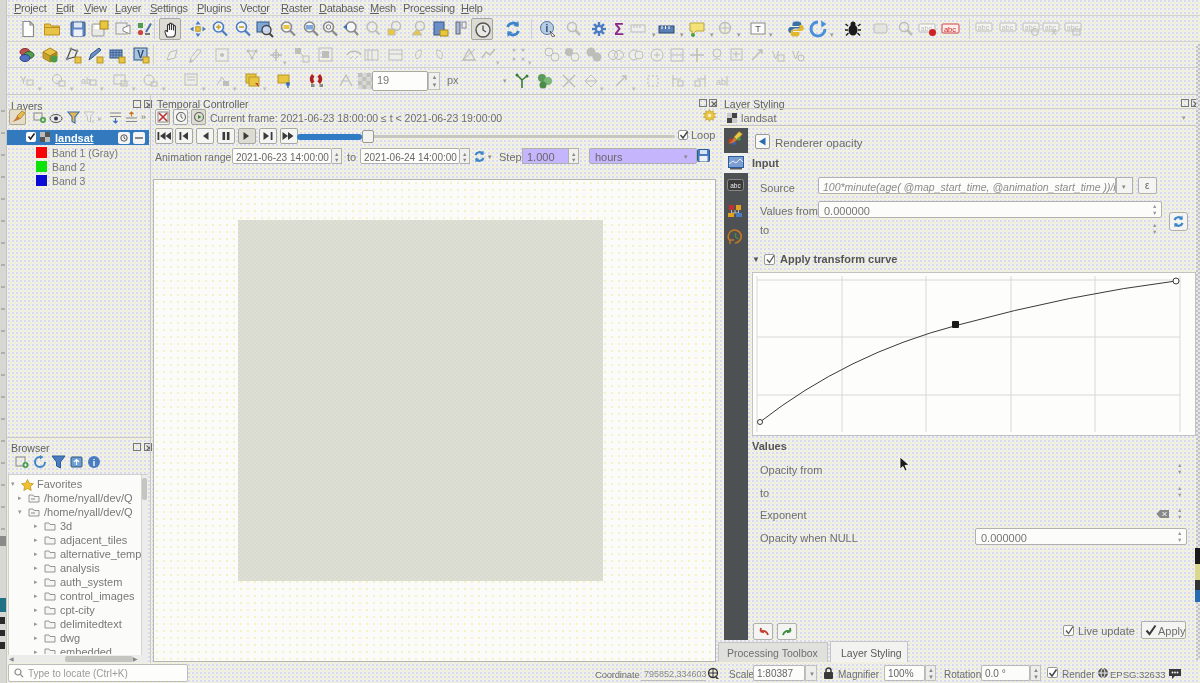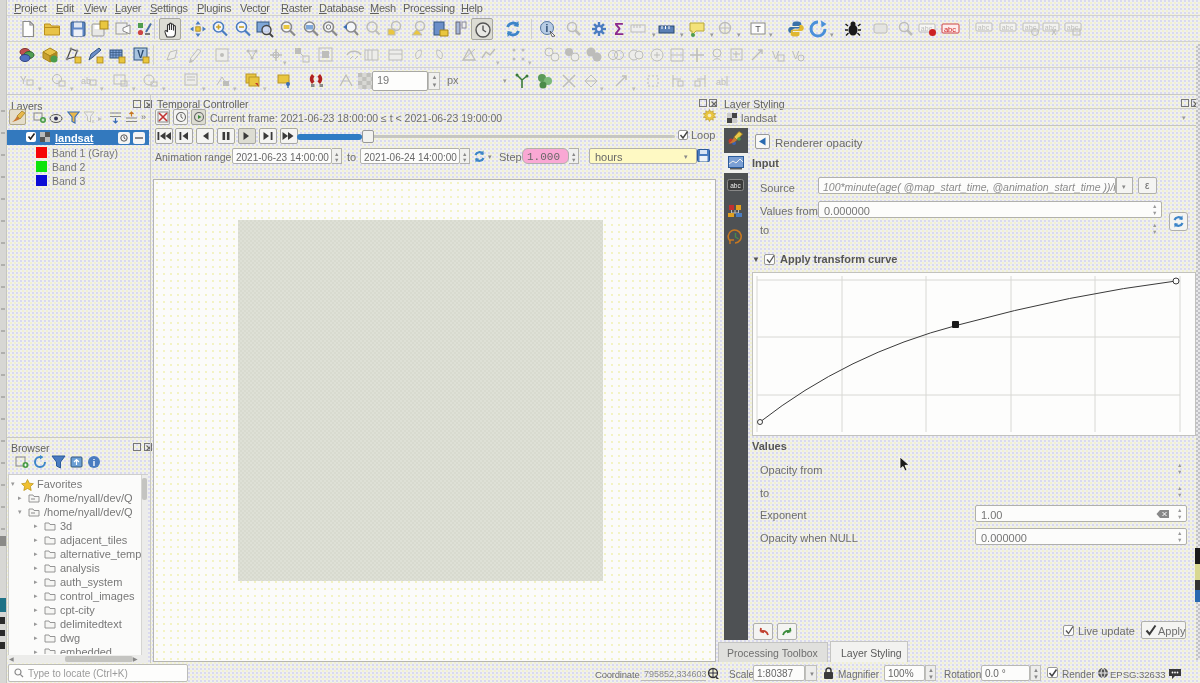--- a/index.html
+++ b/index.html
@@ -1260,26 +1260,26 @@
       <div class="abs" style="left: 319px; top: 2px;">
         <svg width="13" height="13" viewBox="0 0 13 13">
           <path d="M2.5 5 A4.3 4.3 0 0 1 10 4" fill="none" stroke="#3d85c8" stroke-width="2.2"></path>
           <path d="M10.5 0.5 V5 L6.8 4.2 Z" fill="#3d85c8"></path>
           <path d="M10.5 8 A4.3 4.3 0 0 1 3 9" fill="none" stroke="#3d85c8" stroke-width="2.2"></path>
           <path d="M2.5 12.5 V8 L6.2 8.8 Z" fill="#3d85c8"></path>
         </svg>
       </div>
       <div class="abs" style="left: 334px; top: 5px; font-size: 7px; color: rgb(136, 136, 136);">▾</div>
       <div class="abs" style="left: 345px; top: 3px; font-size: 11px; color: rgb(110, 110, 110);">Step</div>
-      <div class="abs" style="left: 368px; top: 0px; width: 47px; height: 16px; background: #f9a8d4; border: 1px solid rgb(176, 176, 172); border-radius: 6px; font-size: 11px; color: rgb(103, 103, 103); padding: 2px 0px 0px 4px; font-family: Liberation Mono, monospace;">1.000</div>
+      <div class="abs" style="left: 368px; top: 0px; width: 47px; height: 16px; background: #c4b5fd; border: 1px solid rgb(176, 176, 172); border-radius: 0; font-size: 11px; color: rgb(103, 103, 103); padding: 2px 0px 0px 4px;">1.000</div>
       <div class="abs" style="left: 415px; top: 0px; width: 10px; height: 16px; background: rgb(240, 240, 238); border-top: 1px solid rgb(176, 176, 172); border-right: 1px solid rgb(176, 176, 172); border-bottom: 1px solid rgb(176, 176, 172); border-image: initial; border-left: none;">
         <span style="font-size:5.5px;color:#888;position:absolute;left:2px;top:2px;">▲</span>
         <span style="font-size:5.5px;color:#888;position:absolute;left:2px;top:8px;">▼</span>
       </div>
-      <div class="abs" style="left: 435px; top: 0px; width: 108px; height: 16px; background: #fef9c3; border: 1px solid rgb(176, 176, 172); border-radius: 2px; font-size: 11px; color: rgb(103, 103, 103); padding: 2px 0px 0px 5px;">hours</div>
+      <div class="abs" style="left: 435px; top: 0px; width: 108px; height: 16px; background: #c4b5fd; border: 1px solid rgb(176, 176, 172); border-radius: 2px; font-size: 11px; color: rgb(103, 103, 103); padding: 2px 0px 0px 5px;">hours</div>
       <div class="abs" style="left: 530px; top: 5px; font-size: 7px; color: rgb(136, 136, 136);">▾</div>
       <div class="abs" style="left: 543px; top: 1px;">
         <svg width="13" height="13" viewBox="0 0 13 13">
           <rect x="0.5" y="0.5" width="12" height="12" rx="1" fill="#4a7cc0" stroke="#2a5a9a"></rect>
           <rect x="3" y="1" width="7" height="4" fill="#d8e4f4"></rect>
           <rect x="2.5" y="7" width="8" height="5.5" fill="#eef2f8"></rect>
         </svg>
       </div>
     </div>
 </div>
@@ -1413,21 +1413,20 @@
       <div class="abs" style="left: 427px; top: 332px; width: 10px; height: 13px;">
         <span style="font-size:5.5px;color:#999;position:absolute;left:2px;top:0;">▲</span>
         <span style="font-size:5.5px;color:#999;position:absolute;left:2px;top:7px;">▼</span>
       </div>
       <div class="abs" style="left: 12px; top: 357px; font-size: 11px; color: rgb(110, 110, 110);">to</div>
       <div class="abs" style="left: 427px; top: 355px; width: 10px; height: 13px;">
         <span style="font-size:5.5px;color:#999;position:absolute;left:2px;top:0;">▲</span>
         <span style="font-size:5.5px;color:#999;position:absolute;left:2px;top:7px;">▼</span>
       </div>
       <div class="abs" style="left: 12px; top: 379px; font-size: 11px; color: rgb(110, 110, 110);">Exponent</div>
-      <div class="abs" style="left: 227px; top: 375px; width: 212px; height: 17px; background: rgb(252, 252, 251); border: 1px solid rgb(176, 176, 172); border-radius: 2px; font-size: 11px; color: rgb(117, 117, 117); padding: 3px 0px 0px 5px;">1.00</div>
       <div class="abs" style="left: 427px; top: 377px; width: 10px; height: 13px;">
         <span style="font-size:5.5px;color:#999;position:absolute;left:2px;top:0;">▲</span>
         <span style="font-size:5.5px;color:#999;position:absolute;left:2px;top:7px;">▼</span>
       </div>
       <div class="abs" style="left: 408px; top: 379px;">
         <svg width="14" height="10" viewBox="0 0 14 10">
           <path d="M4 1 H13 V9 H4 L0.5 5 Z" fill="#888"></path>
           <path d="M6.5 3 L10.5 7 M10.5 3 L6.5 7" stroke="#fff" stroke-width="1"></path>
         </svg>
       </div>

